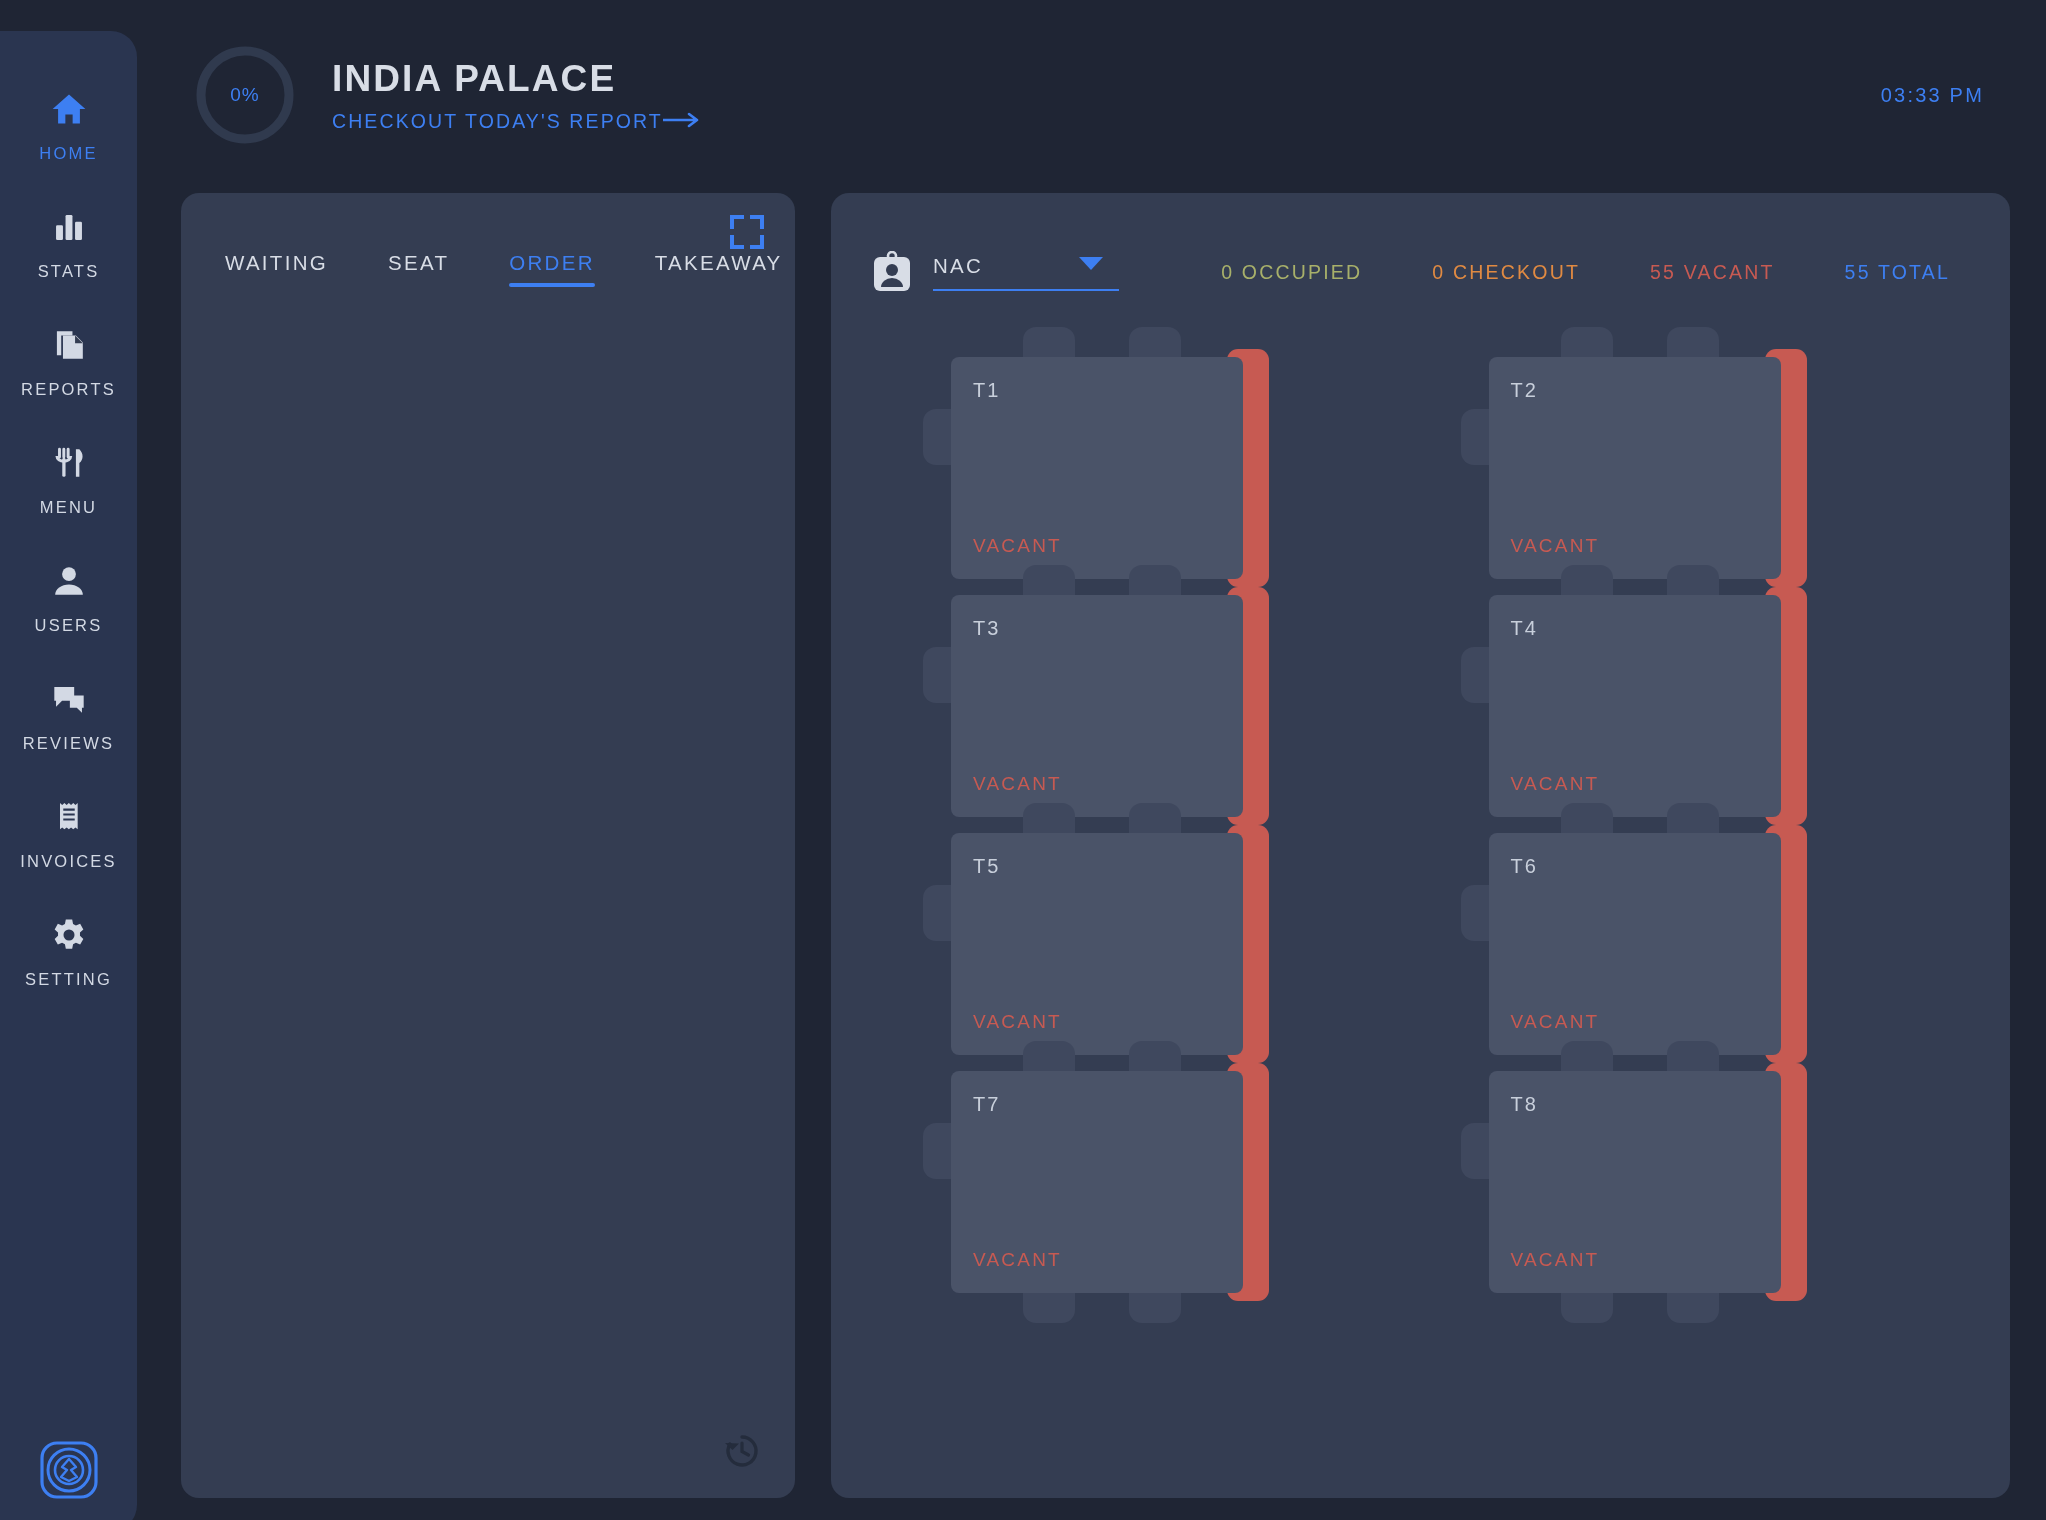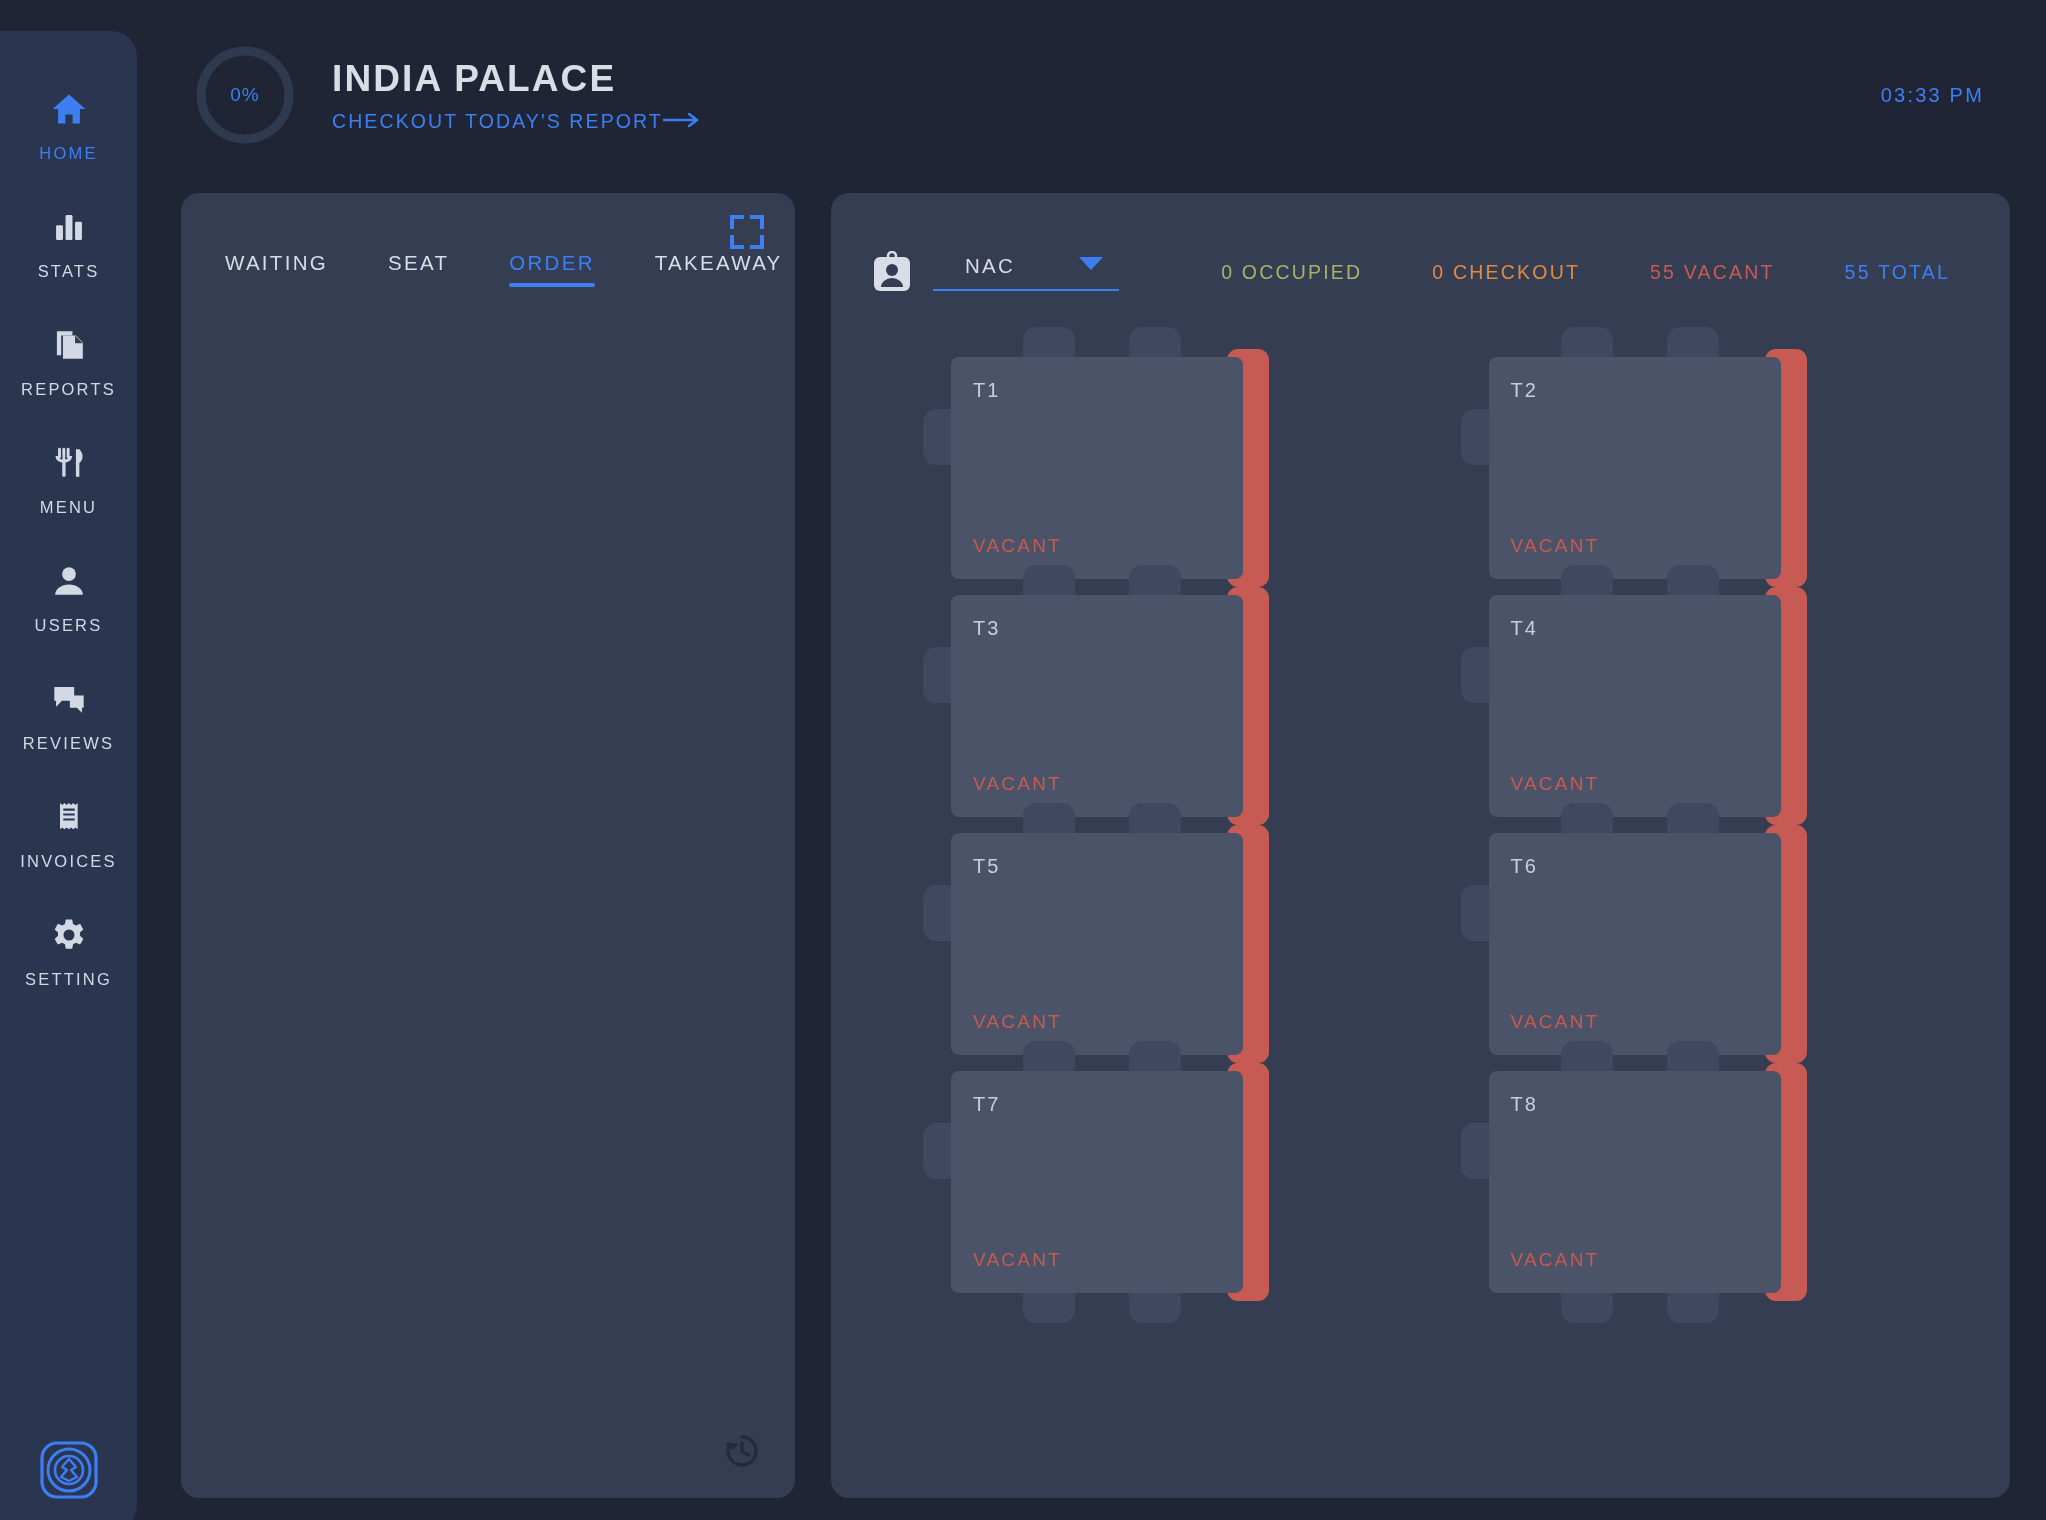--- a/index.html
+++ b/index.html
@@ -180,21 +180,20 @@
     align-items: center;
     border-bottom: 2px solid #3d7ff2;
     padding-bottom: 11px;
     cursor: pointer;
     user-select: none;
   }
   .select-value {
     font-size: 20.5px;
     letter-spacing: 2.3px;
     color: #d8dde6;
-    margin-left: 32px;
   }
   .caret {
     position: absolute;
     right: 16px; top: 3px;
     width: 0; height: 0;
     border-left: 12px solid transparent;
     border-right: 12px solid transparent;
     border-top: 13px solid #3d7ff2;
   }
   .stats {

